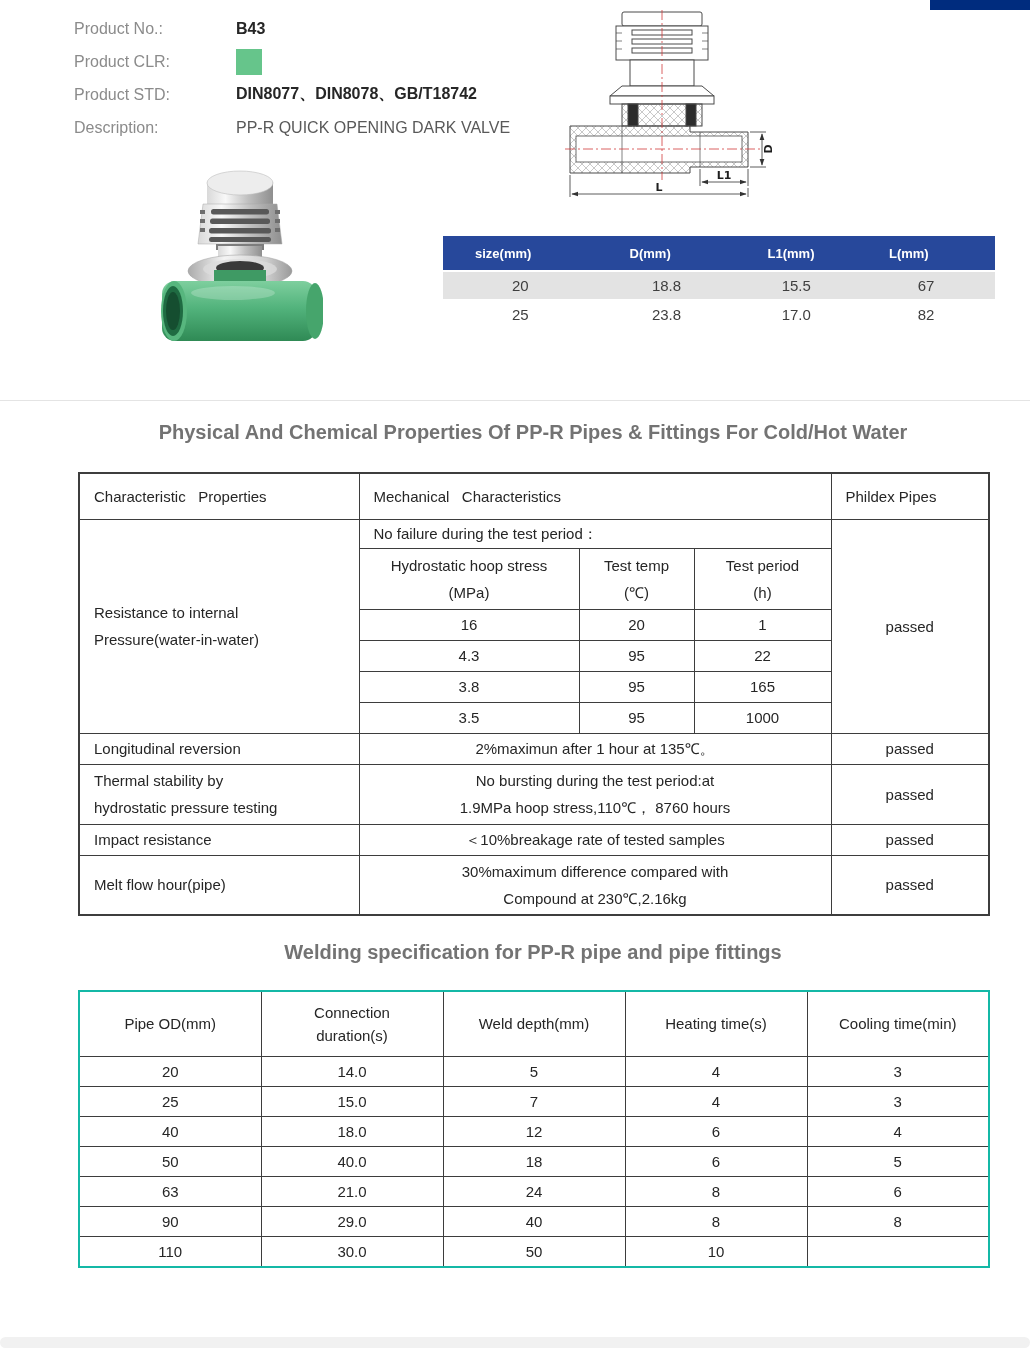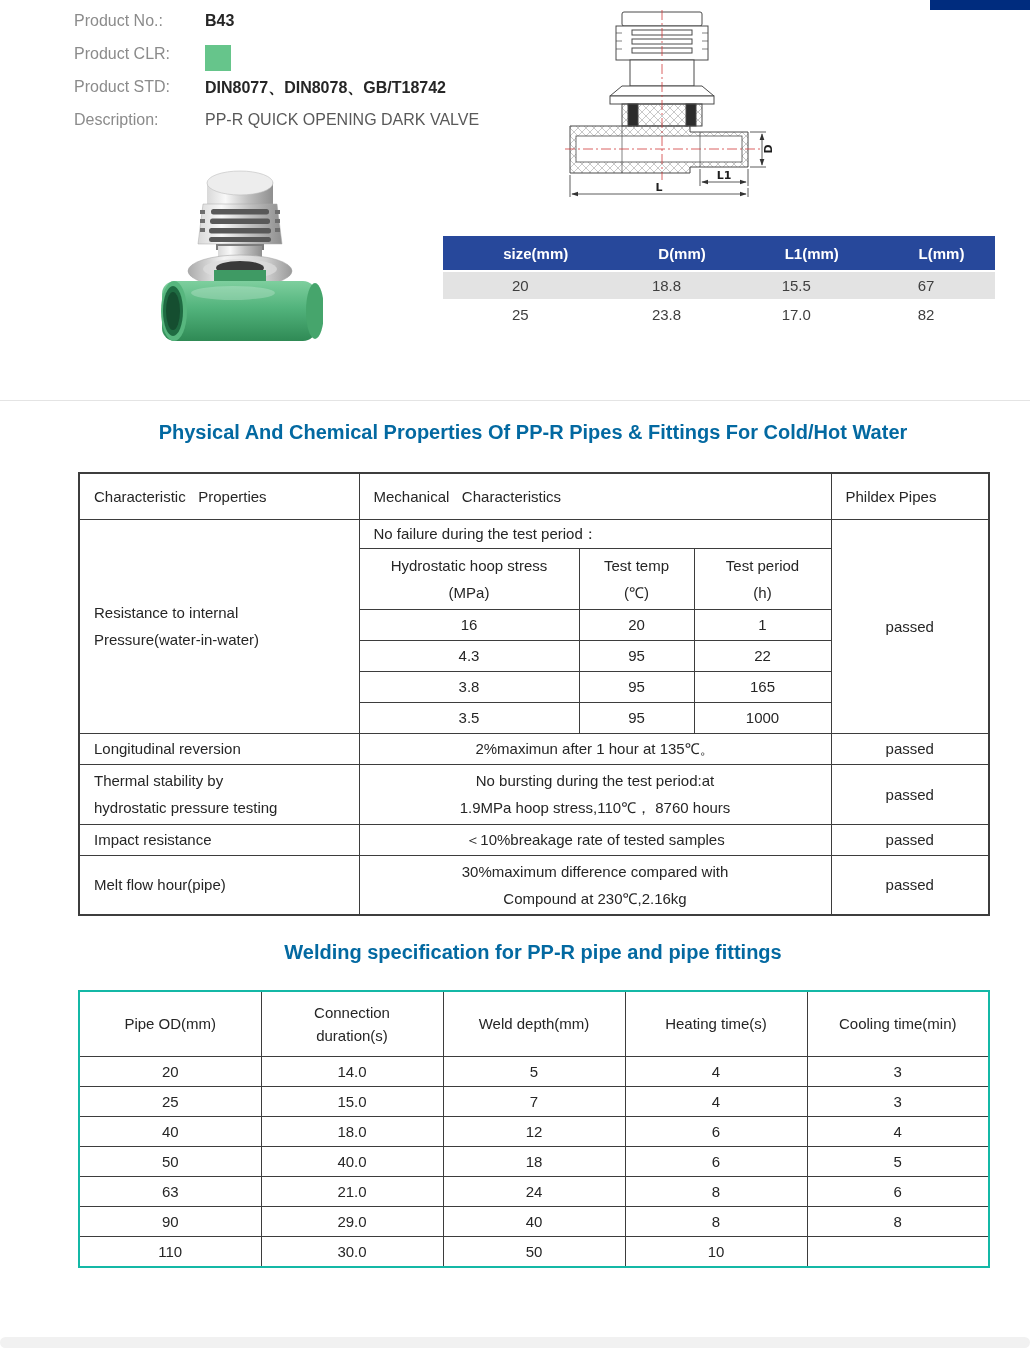--- a/index.html
+++ b/index.html
@@ -3,42 +3,42 @@
 <meta charset="utf-8">
 <style>
   html,body{margin:0;padding:0;background:#fff;}
   .page{position:relative;width:1030px;height:1355px;background:#ffffff;
         font-family:"Liberation Sans",sans-serif;overflow:hidden;}
 
   .top-bar{position:absolute;left:930px;top:0;width:100px;height:10px;}
 
   
   .product-info{position:absolute;left:74px;top:12px;width:480px;}
-  .pi-row{display:flex;height:33px;}
+  .pi-row{display:flex;align-items:center;height:33px;gap:31px;}
   .pi-label{width:131px;font-size:16px;color:#8b8b8b;}
   .pi-value{font-size:16px;color:#595959;}
   .pi-value.bold{font-weight:bold;color:#262626;}
   .clr-swatch{display:inline-block;width:26px;height:26px;}
 
   .photo{position:absolute;left:158px;top:162px;width:165px;height:185px;}
   .diagram{position:absolute;left:562px;top:8px;width:215px;height:192px;}
 
   
   .size-table{position:absolute;left:443px;top:236px;width:552px;
               border-collapse:separate;border-spacing:0;table-layout:fixed;}
-  .size-table th{height:32px;color:#ffffff;font-weight:bold;font-size:15px;text-align:center;padding-left:32px;}
+  .size-table th{height:32px;color:#ffffff;font-weight:bold;font-size:13px;text-align:left;padding-left:32px;}
   .size-table td{height:25px;text-align:center;font-size:15px;color:#3f3f3f;border-top:2px solid #ffffff;}
   .size-table tbody tr:nth-child(odd){background:#e3e3e3;}
   .size-table tbody tr:nth-child(even){background:#ffffff;}
 
   .sep-top{position:absolute;left:0;top:400px;width:1030px;height:1px;background:#e4e4e4;}
   .bottom-bar{position:absolute;left:0;top:1337px;width:1030px;height:11px;background:#f1f1f1;border-radius:6px;}
 
   .section-title{position:absolute;left:78px;width:910px;text-align:center;
-                 font-size:20px;font-weight:bold;color:#0369a1;}
+                 font-size:20px;font-weight:bold;color:#737373;}
   .title1{top:421px;}
   .title2{top:941px;}
 
   
   .props-table{position:absolute;left:78px;top:472px;width:910px;
                border-collapse:collapse;table-layout:fixed;border:2px solid #3d3d3d;}
   .props-table td{border:1px solid #3d3d3d;text-align:center;vertical-align:middle;
                   font-size:15px;color:#262626;white-space:pre-wrap;line-height:1.8;padding:0 4px;}
   .props-table td.al{text-align:left;padding-left:14px;}
   .rh46{height:46px;} .rh29{height:29px;} .rh61{height:61px;}

